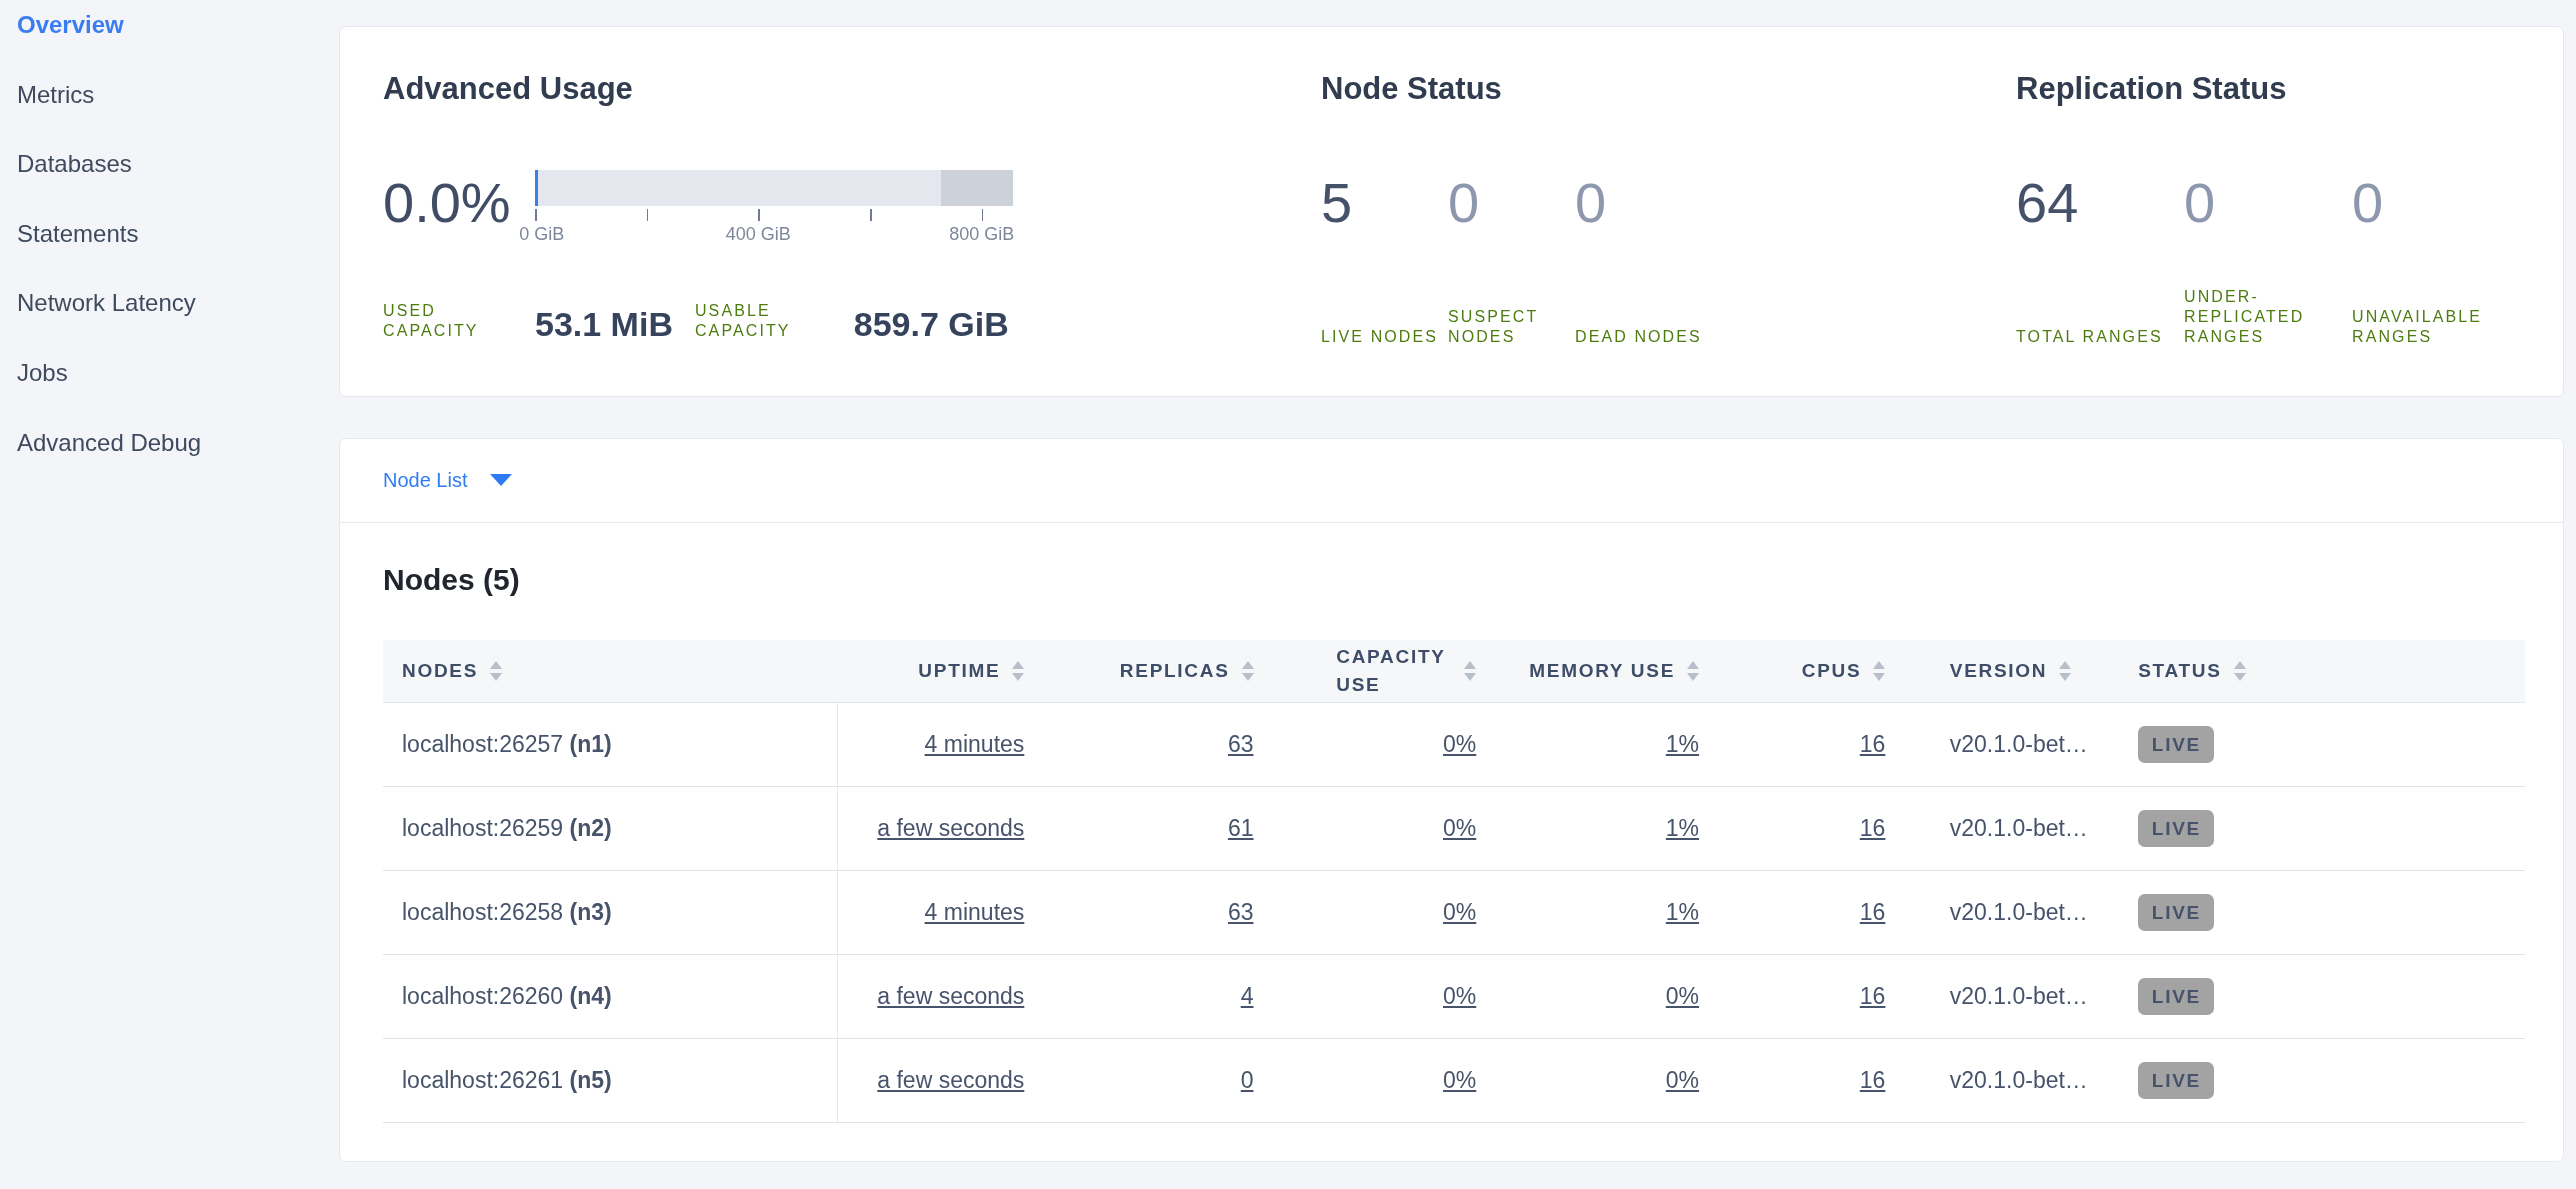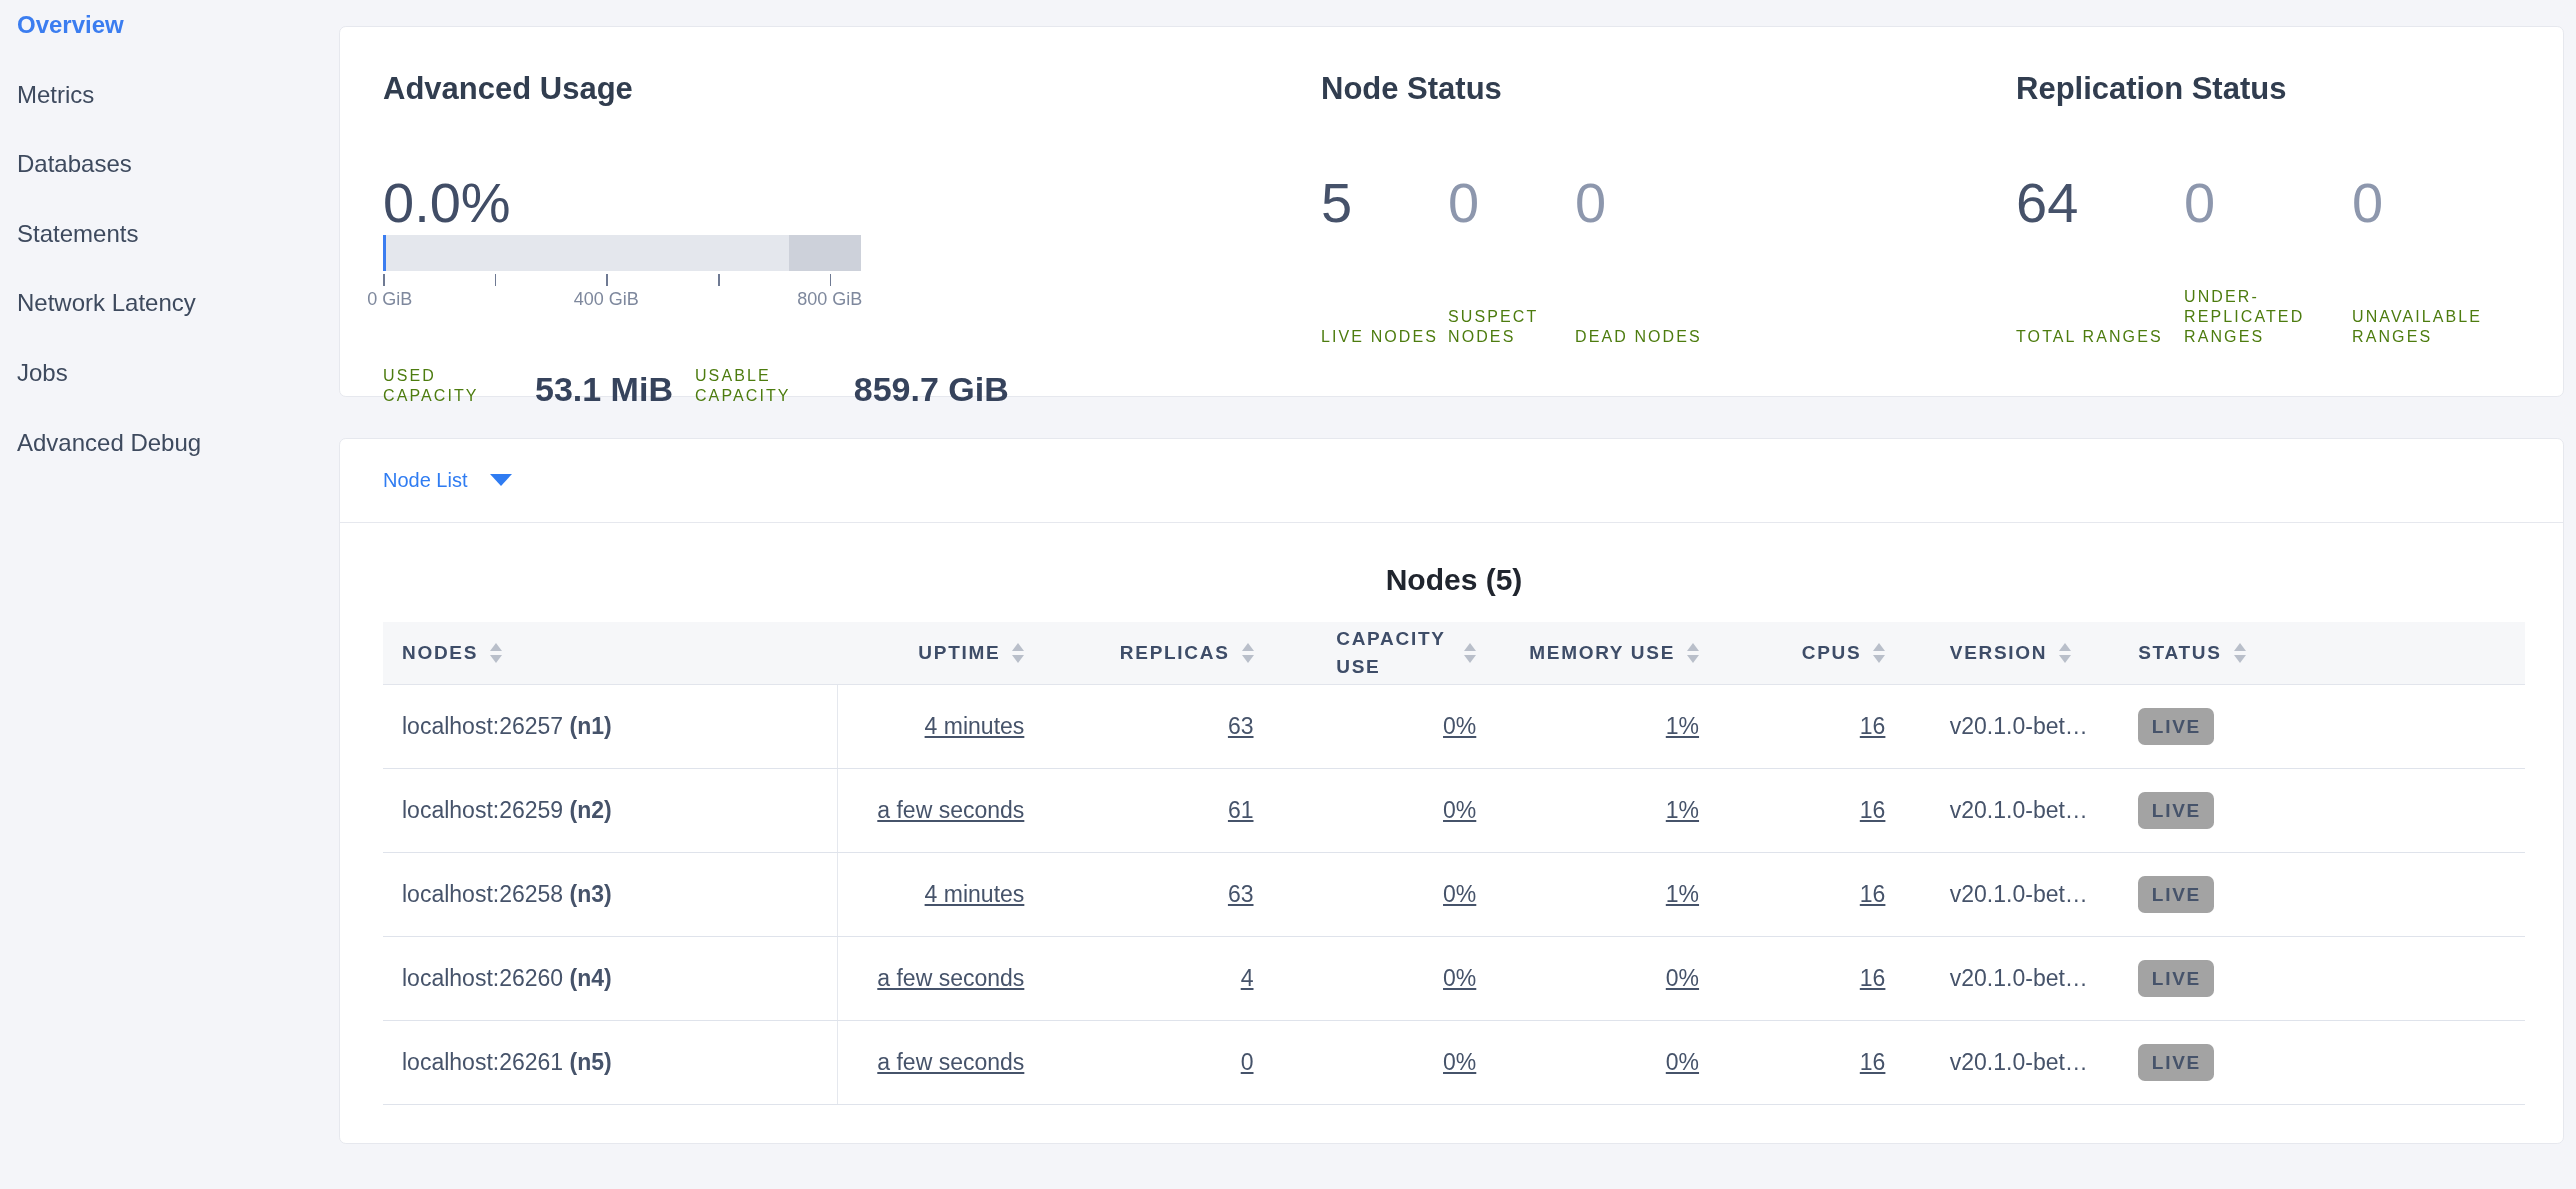--- a/index.html
+++ b/index.html
@@ -26,21 +26,21 @@
     background: #ffffff; border: 0.9px solid #e6e8ee; border-radius: 6.8px;
   }
 
   
   .stats-card { display: flex; padding: 41px 43px 47px 43px; height: 371px; }
   .panel h2 { font-size: 31px; font-weight: 600; color: #313d4f; line-height: 41px; }
   .panel-capacity { flex: 0 0 938px; }
   .panel-nodes    { flex: 0 0 695px; }
   .panel-repl     { flex: 1 1 auto; }
 
-  .gauge-row { display: flex; margin-top: 61px; align-items: flex-start; flex-direction: column; }
+  .gauge-row { display: flex; margin-top: 61px; align-items: flex-start; }
   .big-percent { width: 152px; font-size: 56px; color: #414d66; font-weight: 500; line-height: 65px; }
   .gauge { width: 478px; position: relative; }
   .gauge-bar { position: relative; height: 36px; background: #e4e7ed; overflow: hidden; }
   .gauge-dark { position: absolute; top: 0; bottom: 0; right: 0; background: #cdd1da; }
   .gauge-used { position: absolute; top: 0; bottom: 0; left: 0; background: #3b7df0; min-width: 3.4px; }
   .gauge-ticks { position: relative; height: 15.4px; margin-top: 1.7px; }
   .gauge-tick { position: absolute; top: 1.7px; width: 1.7px; height: 12px; background: #6f7a93; }
   .gauge-axislabels { position: relative; height: 25.6px; }
   .gauge-axislabel {
     position: absolute; transform: translateX(-50%); white-space: nowrap;
@@ -67,21 +67,21 @@
   .panel-repl  .stat-col { width: 168px; }
 
   
   .list-card { margin-top: 41px; }
   .dropdown-bar { height: 84px; display: flex; align-items: center; padding-left: 43px; border-bottom: 0.9px solid #e6e8ee; }
   .dropdown { display: inline-flex; align-items: center; gap: 22px; cursor: pointer; }
   .dropdown-label { font-size: 20px; color: #2f7cf2; font-weight: 500; }
   .caret { width: 0; height: 0; border-left: 11px solid transparent; border-right: 11px solid transparent; border-top: 12.8px solid #2f7cf2; }
 
   .table-section { padding: 36px 38px 38px 43px; }
-  .nodes-heading { font-size: 30px; font-weight: 600; color: #20252e; line-height: 41px; margin-bottom: 22px; text-align: center; }
+  .nodes-heading { font-size: 30px; font-weight: 600; color: #20252e; line-height: 41px; margin-bottom: 40px; }
 
   table { width: 100%; border-collapse: collapse; table-layout: fixed; }
   thead th {
     background: #f6f7f9; height: 63px; border-bottom: 1.7px solid #e2e5ec;
     font-size: 19px; font-weight: 700; letter-spacing: 1.7px; color: #3e4d68;
     text-transform: uppercase; padding: 0; cursor: pointer; vertical-align: middle;
   }
   .th-inner { display: flex; align-items: center; gap: 12px; padding: 0 3.4px; }
   th.align-right .th-inner { justify-content: flex-end; }
   th.col-nodes .th-inner { padding-left: 19px; }

